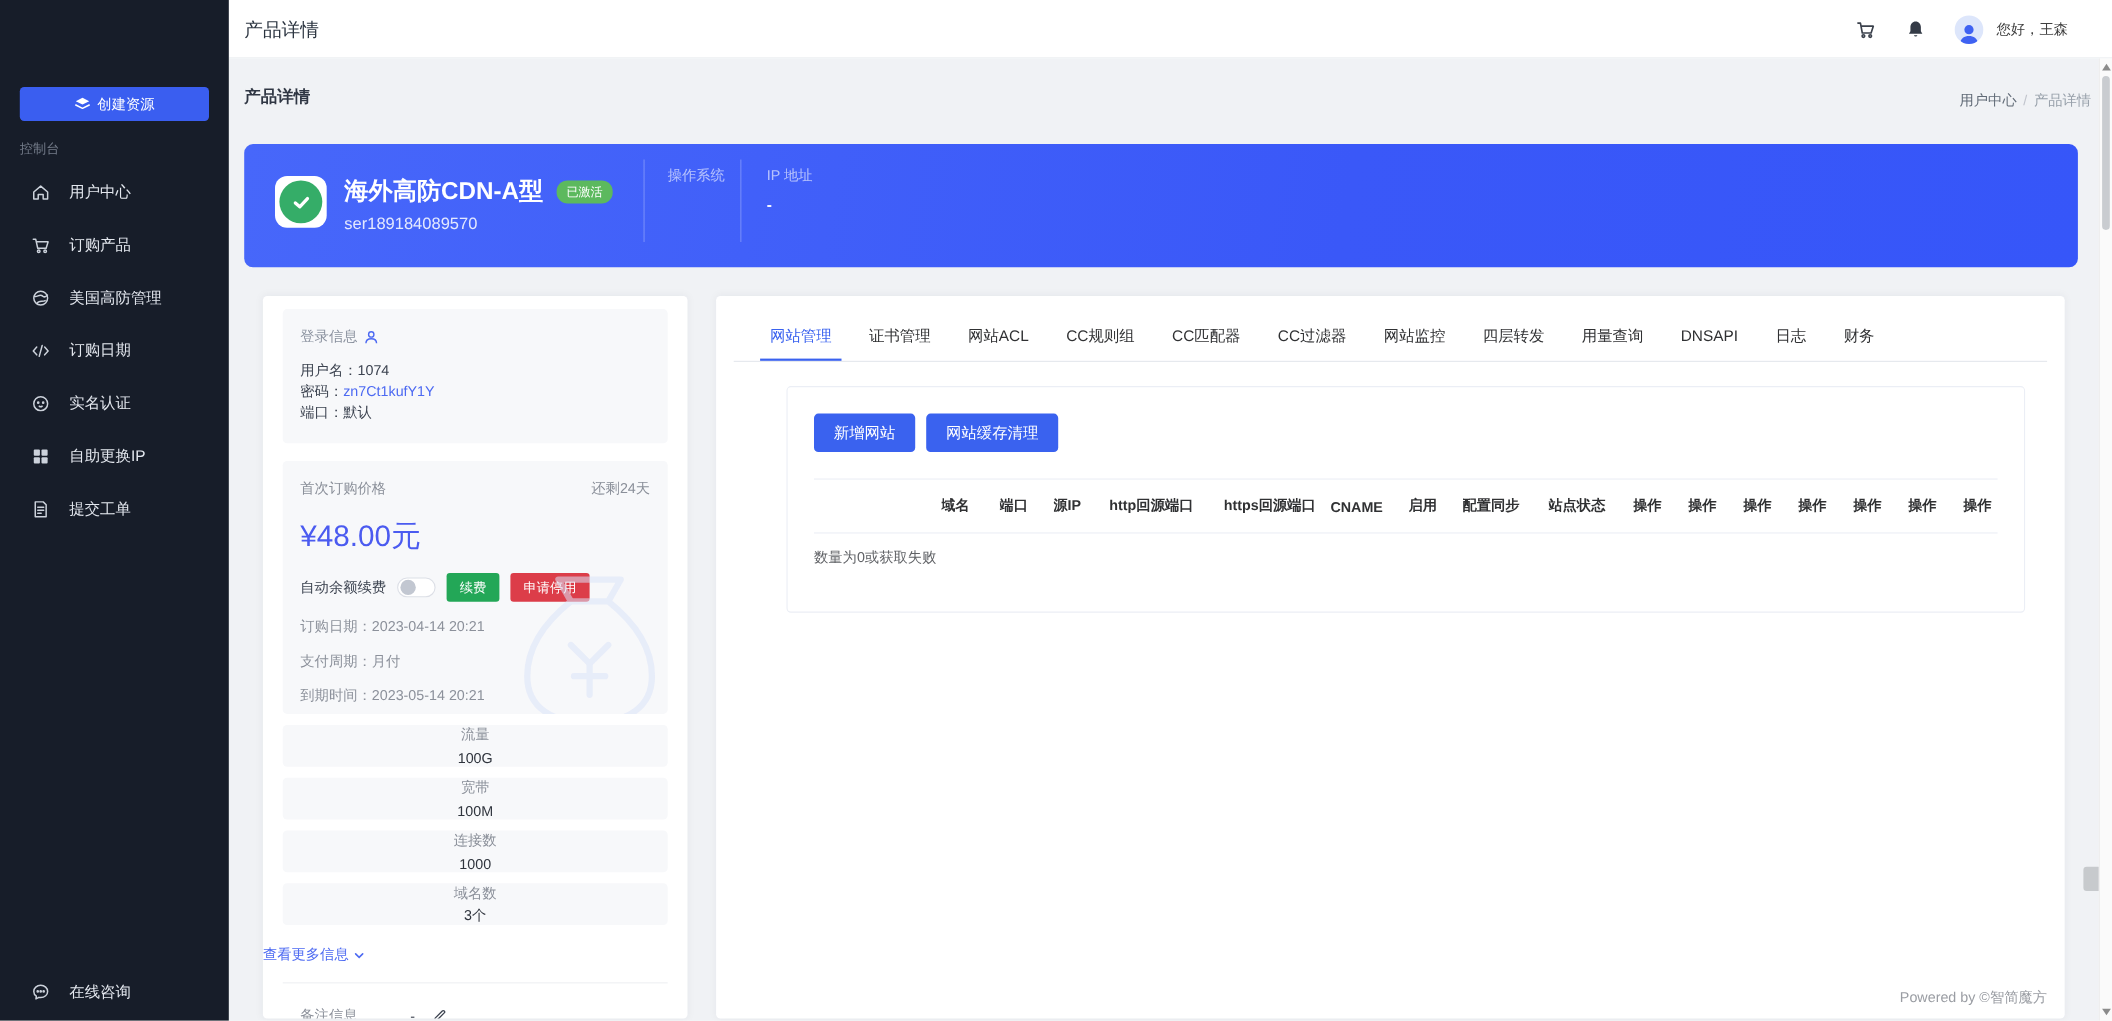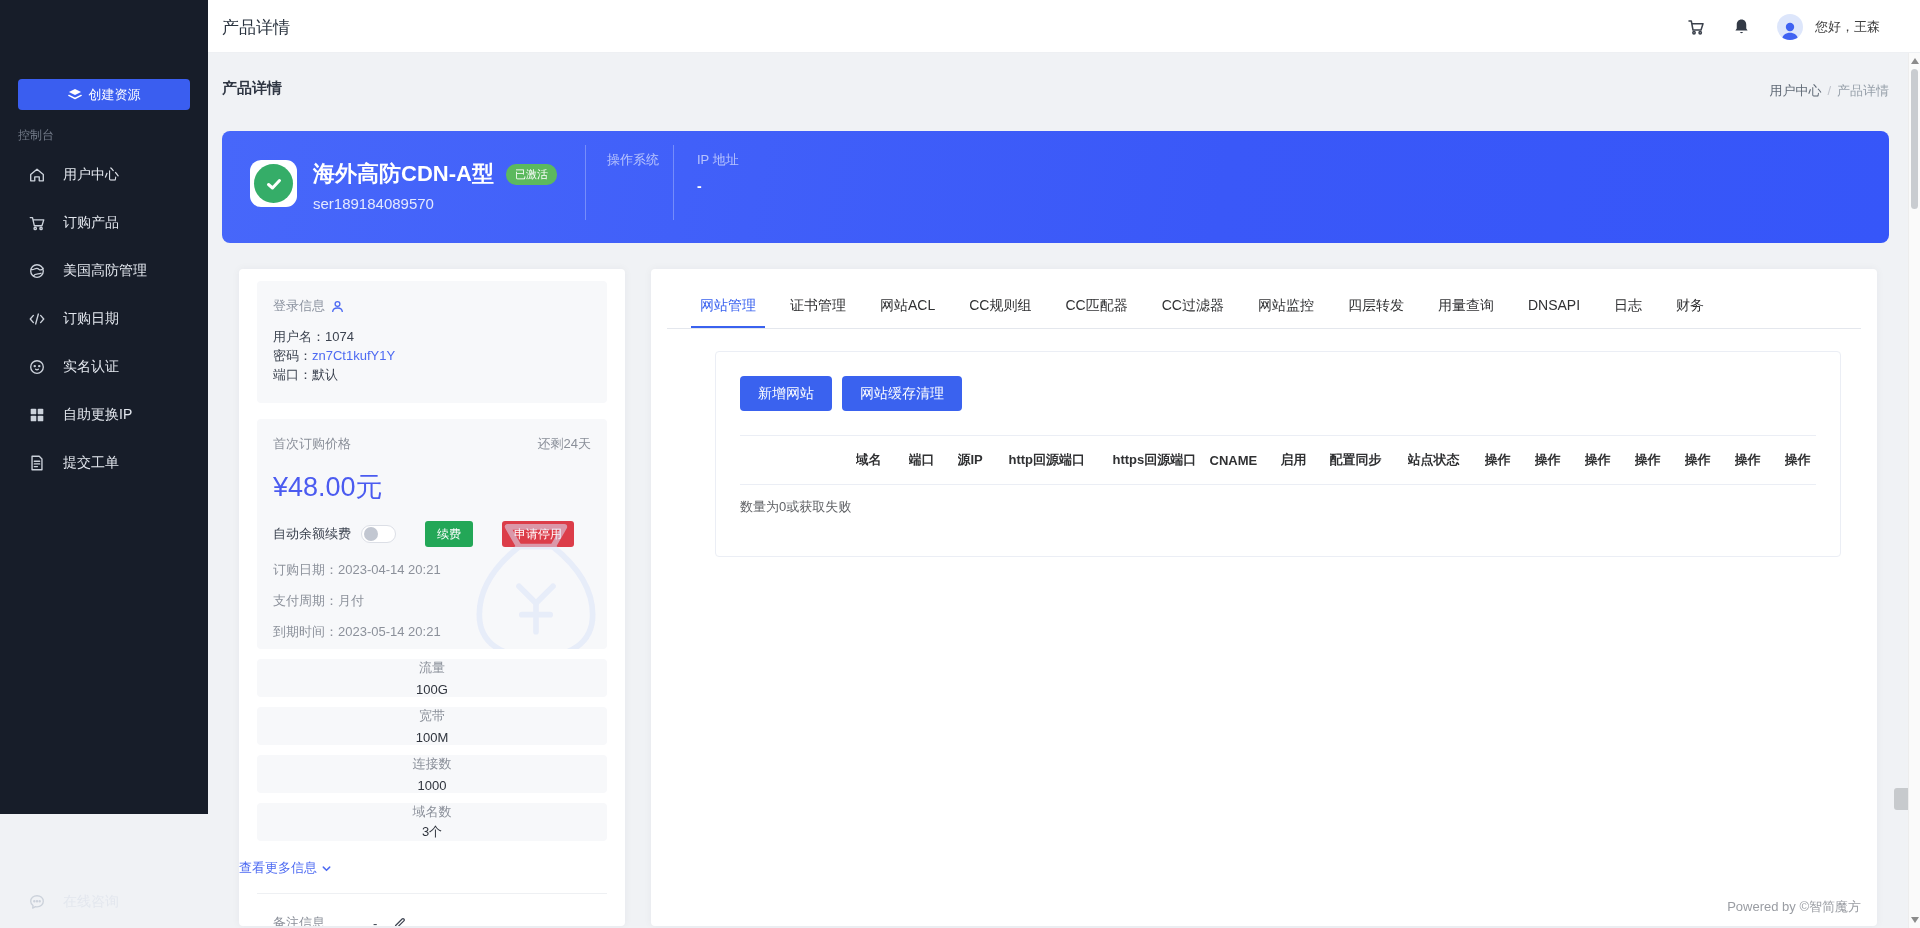--- a/index.html
+++ b/index.html
@@ -1,40 +1,40 @@
 <!DOCTYPE html>
 <html><head>
 <meta charset="utf-8">
 <style>
   * { margin:0; padding:0; box-sizing:border-box; }
   html,body { width:1920px; height:928px; overflow:hidden; font-family:"Liberation Sans","DejaVu Sans",sans-serif; }
   .app { position:relative; width:1920px; height:928px; background:#f0f2f5; }
 
   
-  .sidebar { position:absolute; left:0; top:0; width:208px; height:814px; background:#171d29; z-index:5; }
+  .sidebar { position:absolute; left:0; top:0; width:208px; height:928px; background:#171d29; z-index:5; }
   .create-btn { position:absolute; left:18px; top:79px; width:172px; height:31px; background:#3a5ef0; border:none; border-radius:4px; color:#fff; font-size:13px; display:flex; align-items:center; justify-content:center; gap:7px; cursor:pointer; font-family:inherit; }
   .section-label { position:absolute; left:18px; top:127px; font-size:12px; color:#747c8a; }
   .menu { position:absolute; left:0; top:151px; width:208px; }
   .menu-item { height:48px; display:flex; align-items:center; padding-left:28px; gap:17px; color:#e3e7ee; font-size:14px; cursor:pointer; }
   .menu-item svg { width:18px; height:18px; stroke:#ccd2db; fill:none; stroke-width:1.5; stroke-linecap:round; stroke-linejoin:round; flex:none; }
   .menu-item.grid-fill svg { fill:#ccd2db; stroke:none; }
   .menu-bottom { position:absolute; left:0; top:878px; width:208px; }
 
   
   .topbar { position:absolute; left:208px; top:0; width:1712px; height:53px; background:#fff; border-bottom:1px solid #eef0f3; z-index:4; }
   .topbar-title { position:absolute; left:14px; top:16px; font-size:17px; color:#2b3440; }
   .topbar-right { position:absolute; right:40px; top:0; height:53px; display:flex; align-items:center; gap:26px; }
   .topbar-right svg { cursor:pointer; }
   .avatar { width:26px; height:26px; border-radius:50%; background:#dde6fb; display:flex; align-items:flex-end; justify-content:center; overflow:hidden; cursor:pointer; }
   .greeting { font-size:13px; color:#404040; margin-left:-14px; cursor:pointer; }
 
   
   .content { position:absolute; left:208px; top:53px; width:1700px; height:875px; background:#f0f2f5; }
   .page-title { position:absolute; left:14px; top:26px; font-size:15px; font-weight:bold; color:#303744; }
-  .breadcrumb { position:absolute; right:19px; top:29px; font-size:13px; color:#97a0aa; }
+  .breadcrumb { position:absolute; right:7px; top:29px; font-size:13px; color:#97a0aa; }
   .breadcrumb .bc-parent { color:#606a76; cursor:pointer; }
   .breadcrumb .bc-sep { color:#c0c4cc; margin:0 6px; }
 
   
   .banner { position:absolute; left:14px; top:78px; width:1667px; height:112px; border-radius:8px; background:linear-gradient(100deg,#4767fa 0%,#3a58f8 60%,#3656f9 100%); color:#fff; }
   .banner-icon { position:absolute; left:28px; top:29px; width:47px; height:47px; background:#fff; border-radius:11px; display:flex; align-items:center; justify-content:center; }
   .banner-icon .circ { width:39px; height:39px; border-radius:50%; background:#35ad68; display:flex; align-items:center; justify-content:center; }
   .banner-title-row { position:absolute; left:91px; top:28px; display:flex; align-items:center; gap:12px; }
   .banner-title { font-size:22px; font-weight:bold; }
   .badge { background:#5cb95e; color:#fff; font-size:11px; padding:3px 9px; border-radius:10px; }
@@ -50,21 +50,21 @@
   .login-title { font-size:13px; color:#8a919e; display:flex; align-items:center; gap:6px; }
   .login-rows { margin-top:14px; font-size:13px; color:#3c4350; line-height:16px; }
   .login-row { margin-bottom:3px; }
   .login-row .lk { color:#4d6af2; cursor:pointer; }
   .panel-price { margin-top:16px; height:230px; overflow:hidden; }
   .price-top { display:flex; justify-content:space-between; font-size:13px; color:#8a8f99; }
   .price-amount { margin-top:16px; font-size:27px; font-weight:500; color:#4b5bf0; }
   .renew-row { margin-top:16px; display:flex; align-items:center; gap:10px; font-size:13px; color:#3c4350; }
   .toggle { width:35px; height:18px; border:1px solid #dcdfe6; border-radius:10px; background:#fff; position:relative; cursor:pointer; flex:none; }
   .toggle .knob { position:absolute; left:2px; top:1px; width:14px; height:14px; border-radius:50%; background:#c2c7d1; }
-  .btn-sm { border:none; border-radius:3px; color:#fff; font-size:12px; height:26px; padding:0 12px; cursor:pointer; font-family:inherit;margin-left:19px; }
+  .btn-sm { border:none; border-radius:3px; color:#fff; font-size:12px; height:26px; padding:0 12px; cursor:pointer; font-family:inherit; }
   .btn-renew { background:#23a757; }
   .btn-stop { background:#dc3d49; }
   .price-dates { margin-top:14px; font-size:13px; color:#8c919b; }
   .price-dates div { margin-bottom:13px; }
   .moneybag { position:absolute; right:-14px; bottom:-28px; opacity:.55; pointer-events:none; }
   .spec-row { margin:10px 18px 0; background:#f7f8fa; border-radius:4px; height:38px; display:flex; align-items:center; justify-content:space-between; padding:0 16px; font-size:13px;flex-direction:column; }
   .spec-row:first-of-type { margin-top:21px; }
   .spec-label { color:#8a8f99; }
   .spec-value { color:#2f343d; }
   .more-link { margin-top:18px; text-align:center; font-size:13px; color:#4d6af2; cursor:pointer; display:flex; align-items:center; justify-content:flex-start; gap:4px; }

